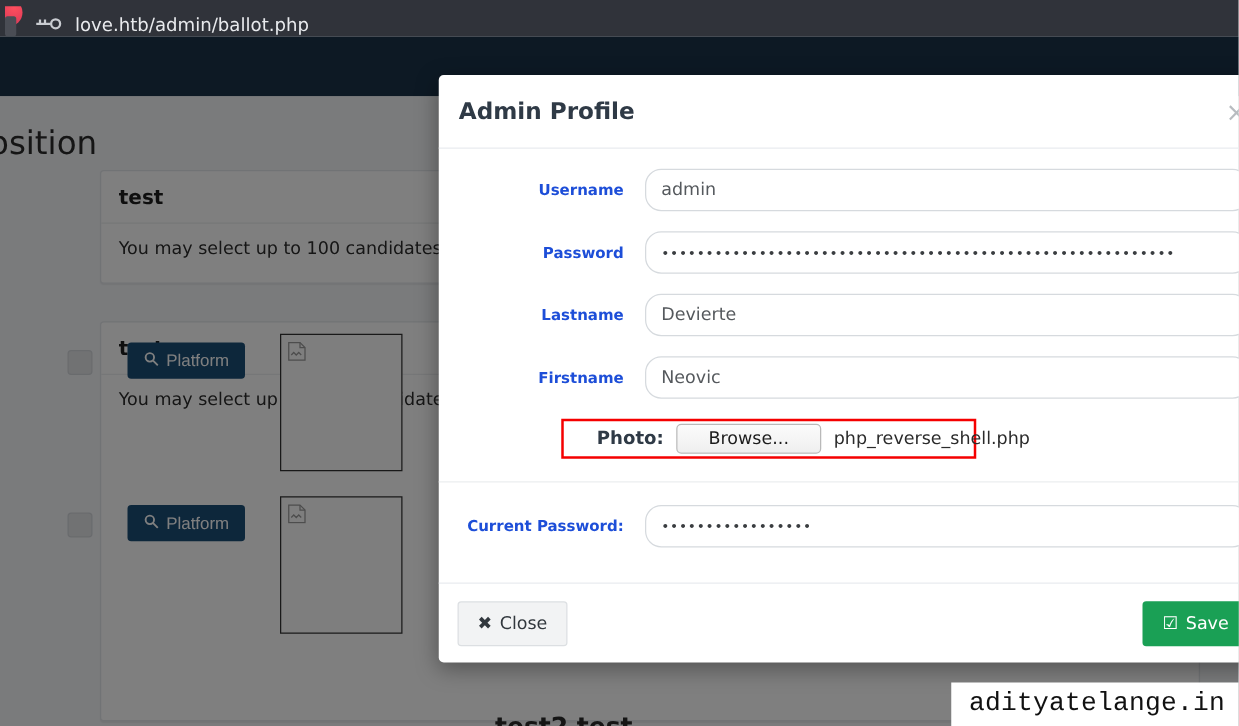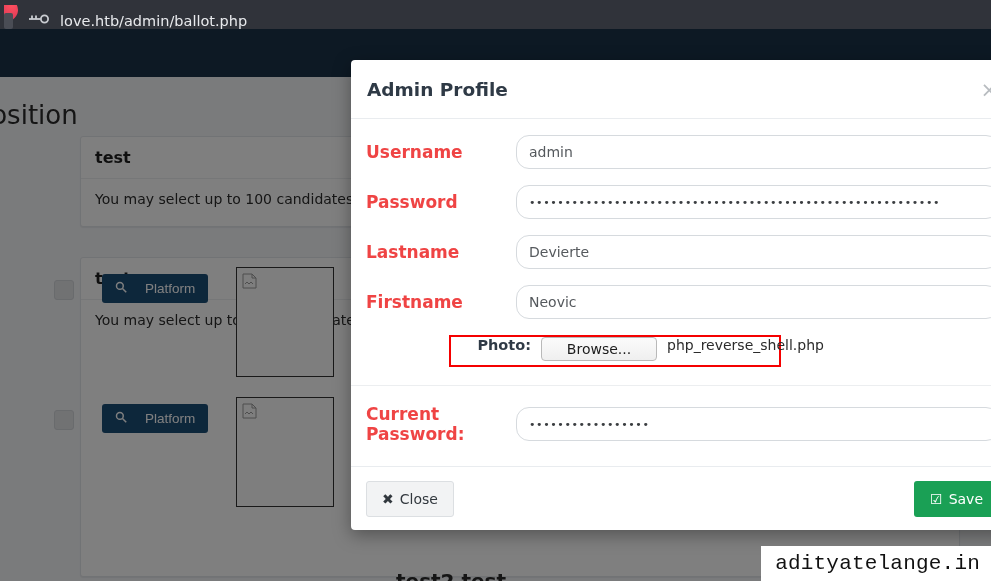--- a/index.html
+++ b/index.html
@@ -129,21 +129,21 @@
     margin-top: 13px;
   }
   .platform-btn {
     margin-left: 28px; margin-top: 7px;
     background: #1b4e77;
     color: #ffffff;
     font-size: 13.5px;
     padding: 7px 13px;
     border: none;
     border-radius: 3px;
-    display: flex; align-items: center; gap: 18px;
+    display: flex; align-items: center; gap: 6px;
     white-space: nowrap;
   }
   .img-box {
     margin-left: 28px;
     width: 98px; height: 110px;
     border: 1px solid #333;
     background: #fdfdfd;
     padding: 5px;
   }
   .broken-img { opacity: .6; }
@@ -203,25 +203,25 @@
     padding: 16px 15px 0 15px;
     position: relative;
   }
   .form-row {
     display: flex;
     align-items: center;
     margin-bottom: 16px;
   }
   .form-label {
     width: 150px;
-    text-align: left;
+    text-align: right;
     padding-right: 17px;
-    font-size: 17px;
+    font-size: 12px;
     font-weight: bold;
-    color: #ef4444;
+    color: #1d4ed8;
     flex: 0 0 150px;
   }
   .form-input {
     flex: 1;
     height: 34px;
     border: 1px solid #d6dade;
     border-radius: 13px;
     padding: 0 12px;
     font-size: 14px;
     color: #55595d;
@@ -231,21 +231,21 @@
   }
   .form-input.dots {
     font-size: 11px;
     letter-spacing: .6px;
     color: #3a3d40;
   }
 
   
   .photo-row {
     display: flex;
-    align-items: flex-start;
+    align-items: center;
     margin-top: 5px;
     margin-bottom: 0;
     border: 2px solid #f50000;
     width: 332px;
     margin-left: 83px;
     height: 32px;
     padding-right: 18px;
   }
   .photo-label {
     width: 90px;

